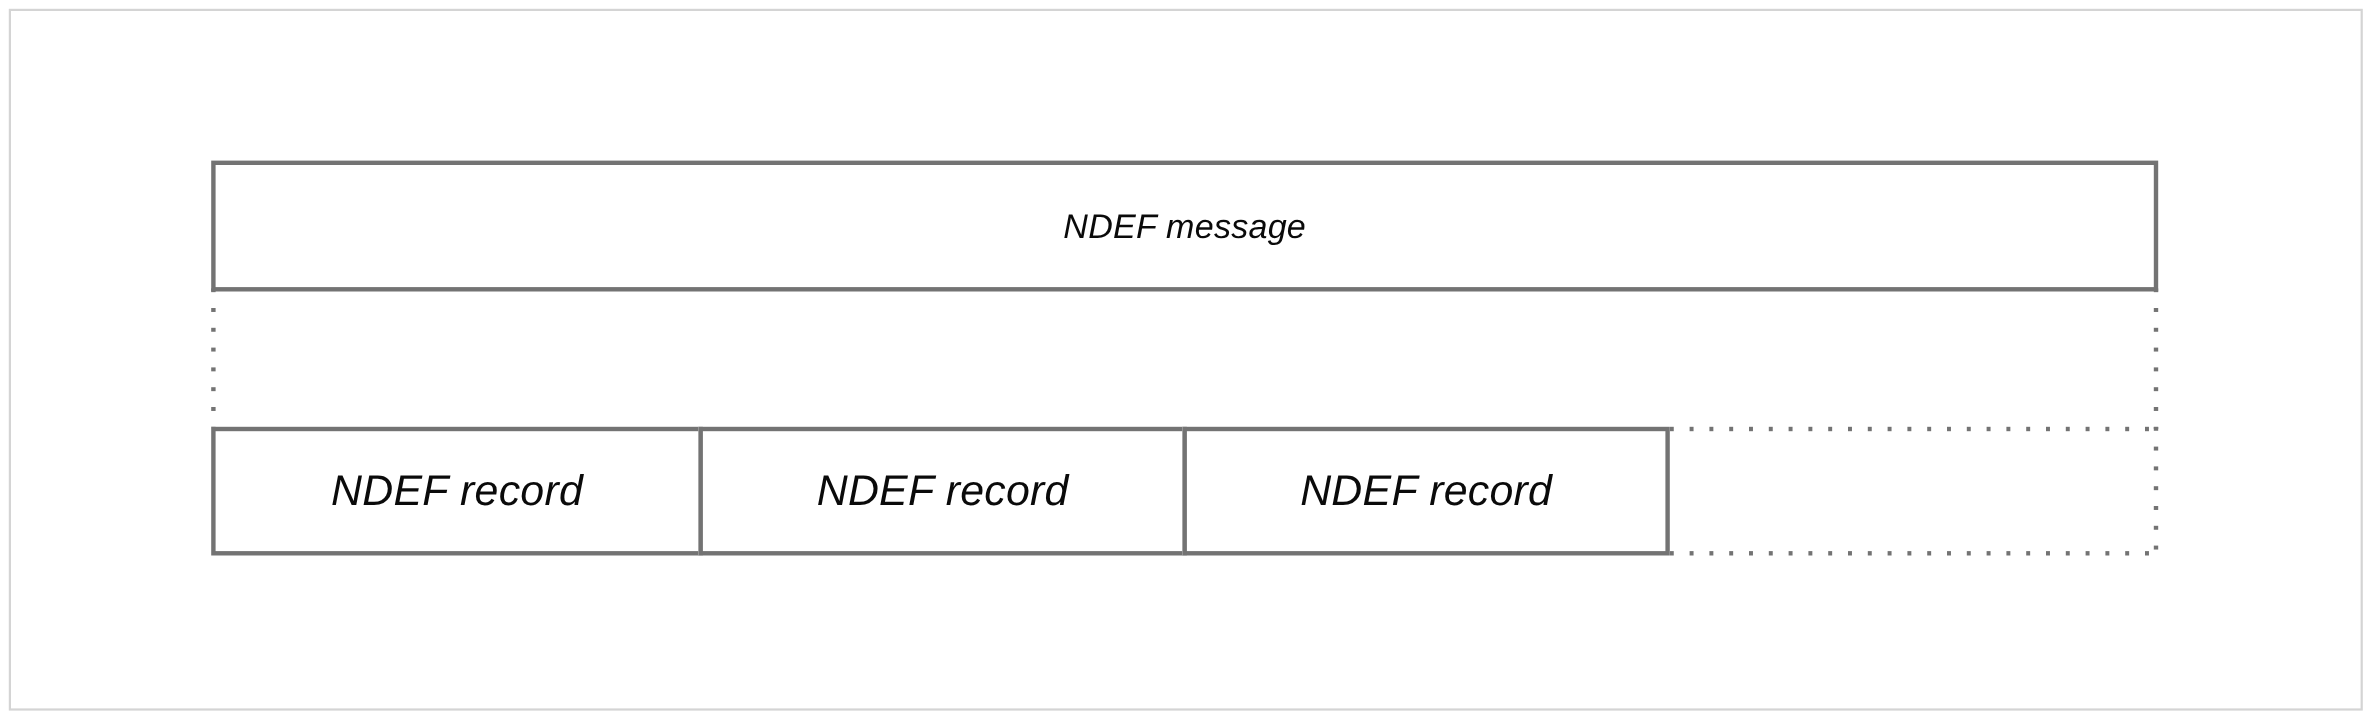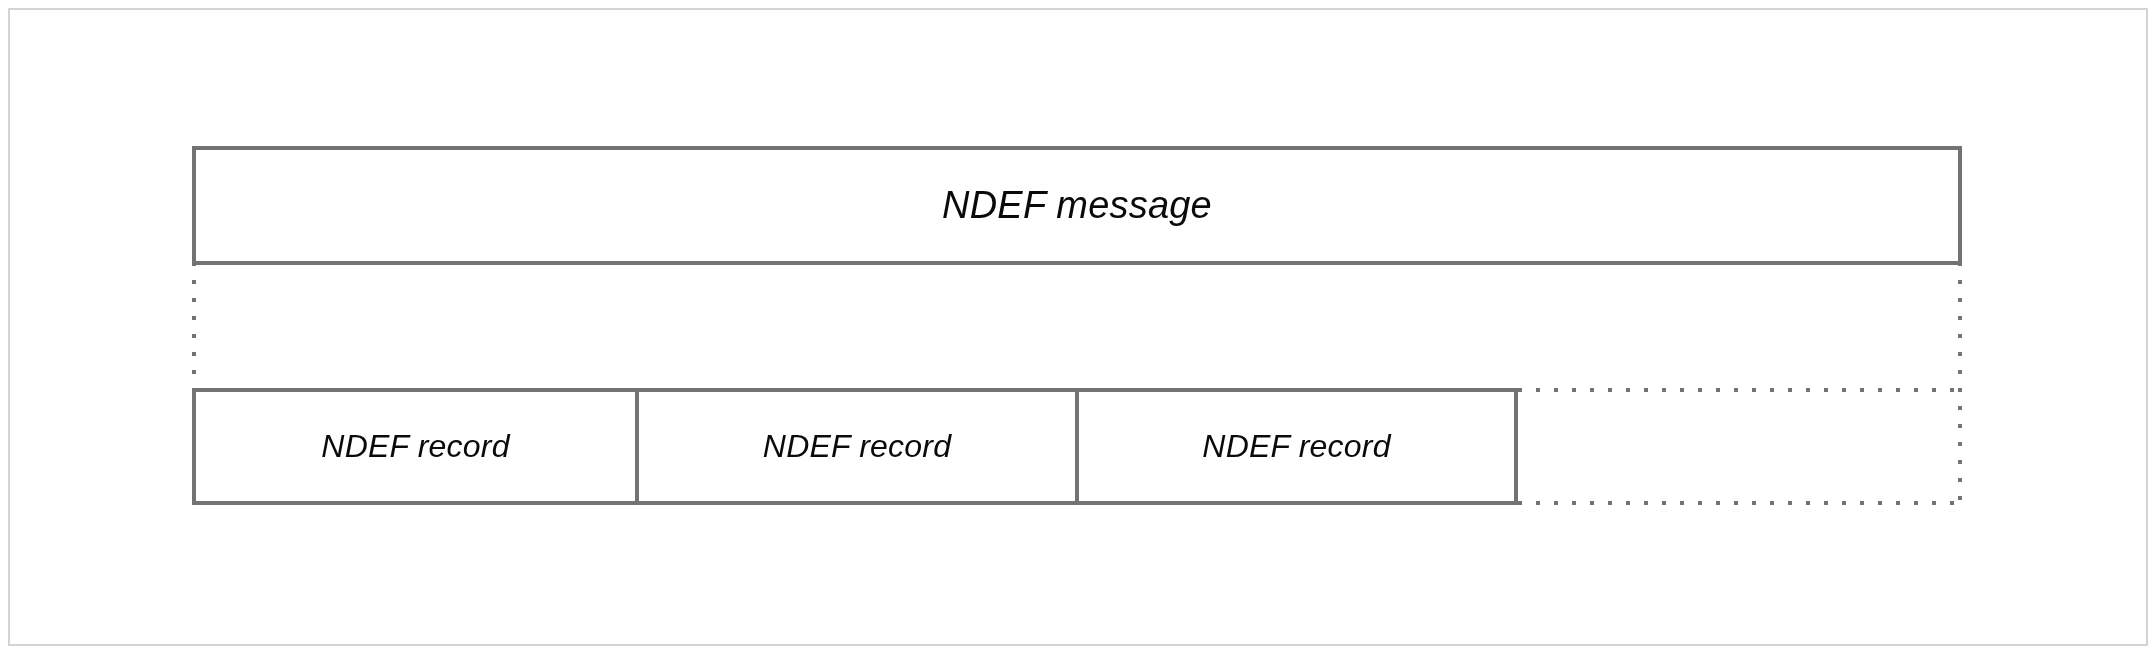--- a/index.html
+++ b/index.html
@@ -57,21 +57,21 @@
     justify-content: center;
   }
   .box-label {
     font-style: italic;
     color: #0a0a0a;
     letter-spacing: 0.2px;
     white-space: nowrap;
     user-select: none;
   }
   #message-label {
-    font-size: 38px;
+    font-size: 31px;
   }
 
   
   .connector {
     position: absolute;
     top: 262px;
     width: 4px;
     height: 128px;
     background-image: linear-gradient(to bottom, #737373 0 4px, rgba(0,0,0,0) 4px 18px);
     background-size: 4px 18px;
@@ -94,21 +94,21 @@
     top: 0;
     height: 117px;
     box-sizing: border-box;
     border: 4px solid #737373;
     background: #ffffff;
     display: flex;
     align-items: center;
     justify-content: center;
   }
   .record-label {
-    font-size: 32px;
+    font-size: 39px;
   }
   #record-0 { left: 0px;    width: 447px; }
   #record-1 { left: 443px;  width: 444px; }
   #record-2 { left: 883px;  width: 443px; }
 
   
   #records-ellipsis {
     position: absolute;
     top: 0;
     left: 1326px;

